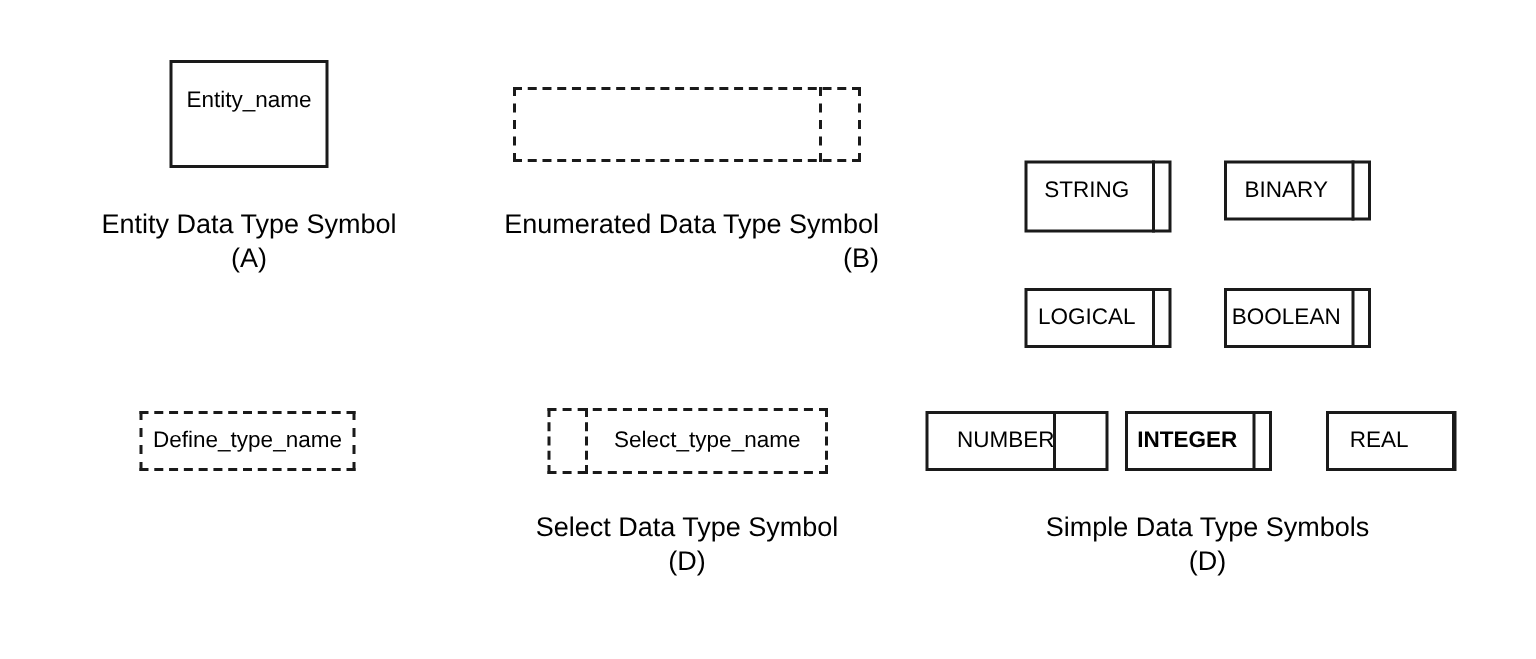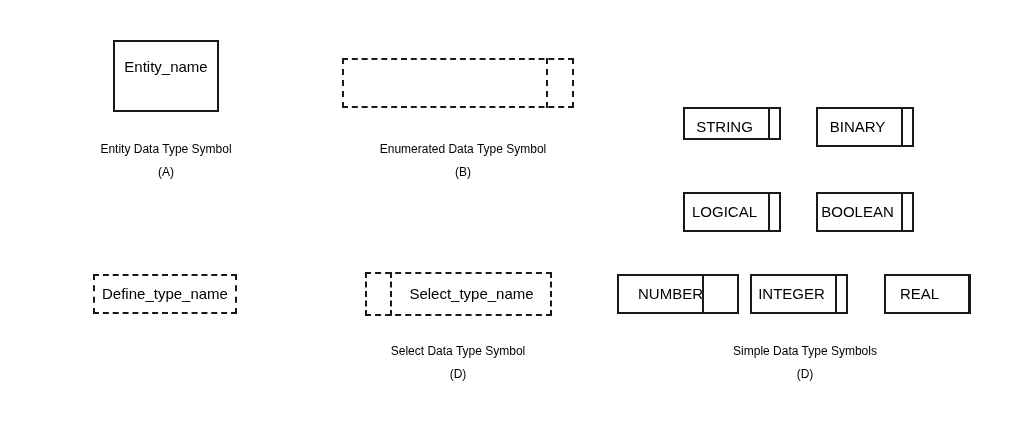--- a/index.html
+++ b/index.html
@@ -55,21 +55,21 @@
     bottom: -2px;
     width: 0;
   }
   .divider-solid { border-left: 2px solid #1a1a1a; }
   .divider-dashed { border-left: 2px dashed #1a1a1a; }
 
   
   .caption {
     position: absolute;
     text-align: center;
-    font-size: 12px;
+    font-size: 18px;
     line-height: 23px;
     color: #000000;
     white-space: nowrap;
   }
   .caption-line2 { display: block; }
 </style>
 </head>
 <body>
 
 <div id="canvas">
@@ -78,39 +78,39 @@
     <span class="sym-label entity-label">Entity_name</span>
   </div>
   <div class="caption" style="left:36px; top:138px; width:260px;">
     <span>Entity Data Type Symbol</span>
     <span class="caption-line2">(A)</span>
   </div>
 
   <div class="sym sym-dashed" style="left:342px; top:58px; width:232px; height:50px;">
     <span class="divider divider-dashed" style="left:202px;"></span>
   </div>
-  <div class="caption" style="left:323px; top:138px; width:280px;">
+  <div class="caption" style="left:306px; top:138px; width:280px;text-align:right;">
     <span>Enumerated Data Type Symbol</span>
     <span class="caption-line2">(B)</span>
   </div>
 
   <div class="sym sym-dashed" style="left:93px; top:274px; width:144px; height:40px;">
     <span class="sym-label" style="top:9px;">Define_type_name</span>
   </div>
 
   <div class="sym sym-dashed" style="left:365px; top:272px; width:187px; height:44px;">
     <span class="sym-label" style="top:11px; left:26px; right:0;">Select_type_name</span>
     <span class="divider divider-dashed" style="left:23px;"></span>
   </div>
   <div class="caption" style="left:338px; top:340px; width:240px;">
     <span>Select Data Type Symbol</span>
     <span class="caption-line2">(D)</span>
   </div>
 
-  <div class="sym sym-solid" style="left:683px; top:107px; width:98px; height:33px;padding-left:28px;">
+  <div class="sym sym-solid" style="left:683px; top:107px; width:98px; height:48px;padding-left:28px;">
     <span class="sym-label" style="top:9px; right:15px; left:0;">STRING</span>
     <span class="divider divider-solid" style="left:83px;"></span>
   </div>
 
   <div class="sym sym-solid" style="left:816px; top:107px; width:98px; height:40px;">
     <span class="sym-label" style="top:9px; right:15px; left:0;">BINARY</span>
     <span class="divider divider-solid" style="left:83px;"></span>
   </div>
 
   <div class="sym sym-solid" style="left:683px; top:192px; width:98px; height:40px;">
@@ -121,21 +121,21 @@
   <div class="sym sym-solid" style="left:816px; top:192px; width:98px; height:40px;">
     <span class="sym-label" style="top:9px; right:15px; left:0;">BOOLEAN</span>
     <span class="divider divider-solid" style="left:83px;"></span>
   </div>
 
   <div class="sym sym-solid" style="left:617px; top:274px; width:122px; height:40px;">
     <span class="sym-label" style="top:9px; right:15px; left:0;">NUMBER</span>
     <span class="divider divider-solid" style="left:83px;"></span>
   </div>
 
-  <div class="sym sym-solid" style="left:750px; top:274px; width:98px; height:40px;">
+  <div class="sym sym-solid" style="left:750px; top:274px; width:98px; height:40px;font-weight:bold;">
     <span class="sym-label" style="top:9px; right:15px; left:0;">INTEGER</span>
     <span class="divider divider-solid" style="left:83px;"></span>
   </div>
 
   <div class="sym sym-solid" style="left:884px; top:274px; width:86px; height:40px;">
     <span class="sym-label" style="top:9px; right:15px; left:0;">REAL</span>
     <span class="divider divider-solid" style="left:83px;"></span>
   </div>
 
   <div class="caption" style="left:670px; top:340px; width:270px;">

